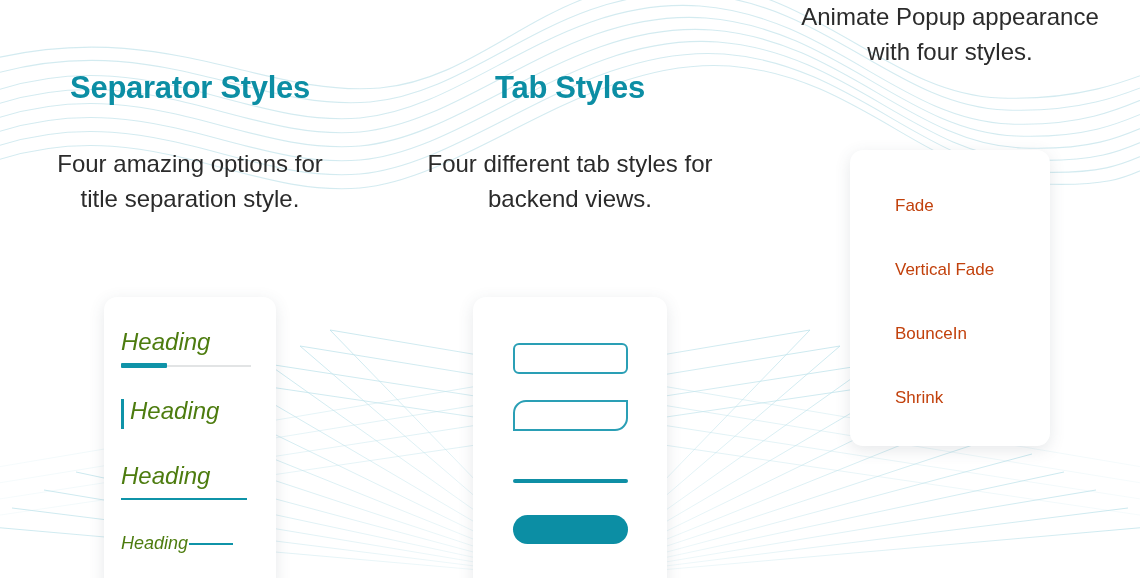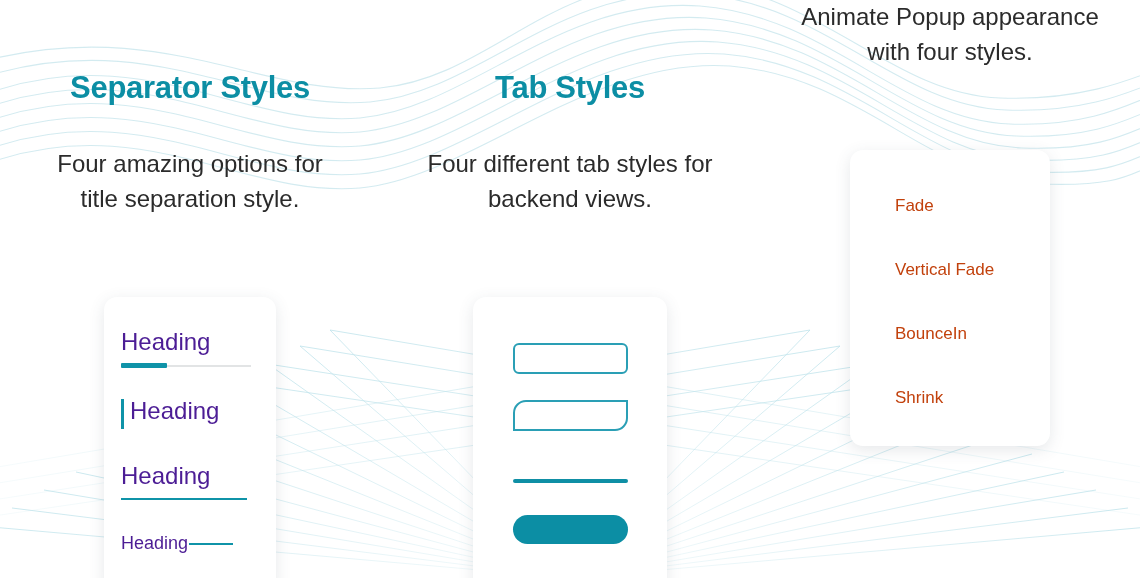--- a/index.html
+++ b/index.html
@@ -89,24 +89,25 @@
   }
 
   
   .sep-item {
     position: relative;
     margin-left: 17px;
     width: 130px;
   }
 
   .sep-item .sep-text {
-    color: #4c1d95;
+    color: #4d7c0f;
     font-size: 24px;
     line-height: 1.08;
     white-space: nowrap;
+    font-style: italic;
   }
 
   
   #sep-1 { margin-top: 6px; }
   #sep-1 .rule-base {
     position: absolute;
     left: 0; top: 36px;
     width: 130px; height: 2px;
     background: #e2e4e5;
   }

